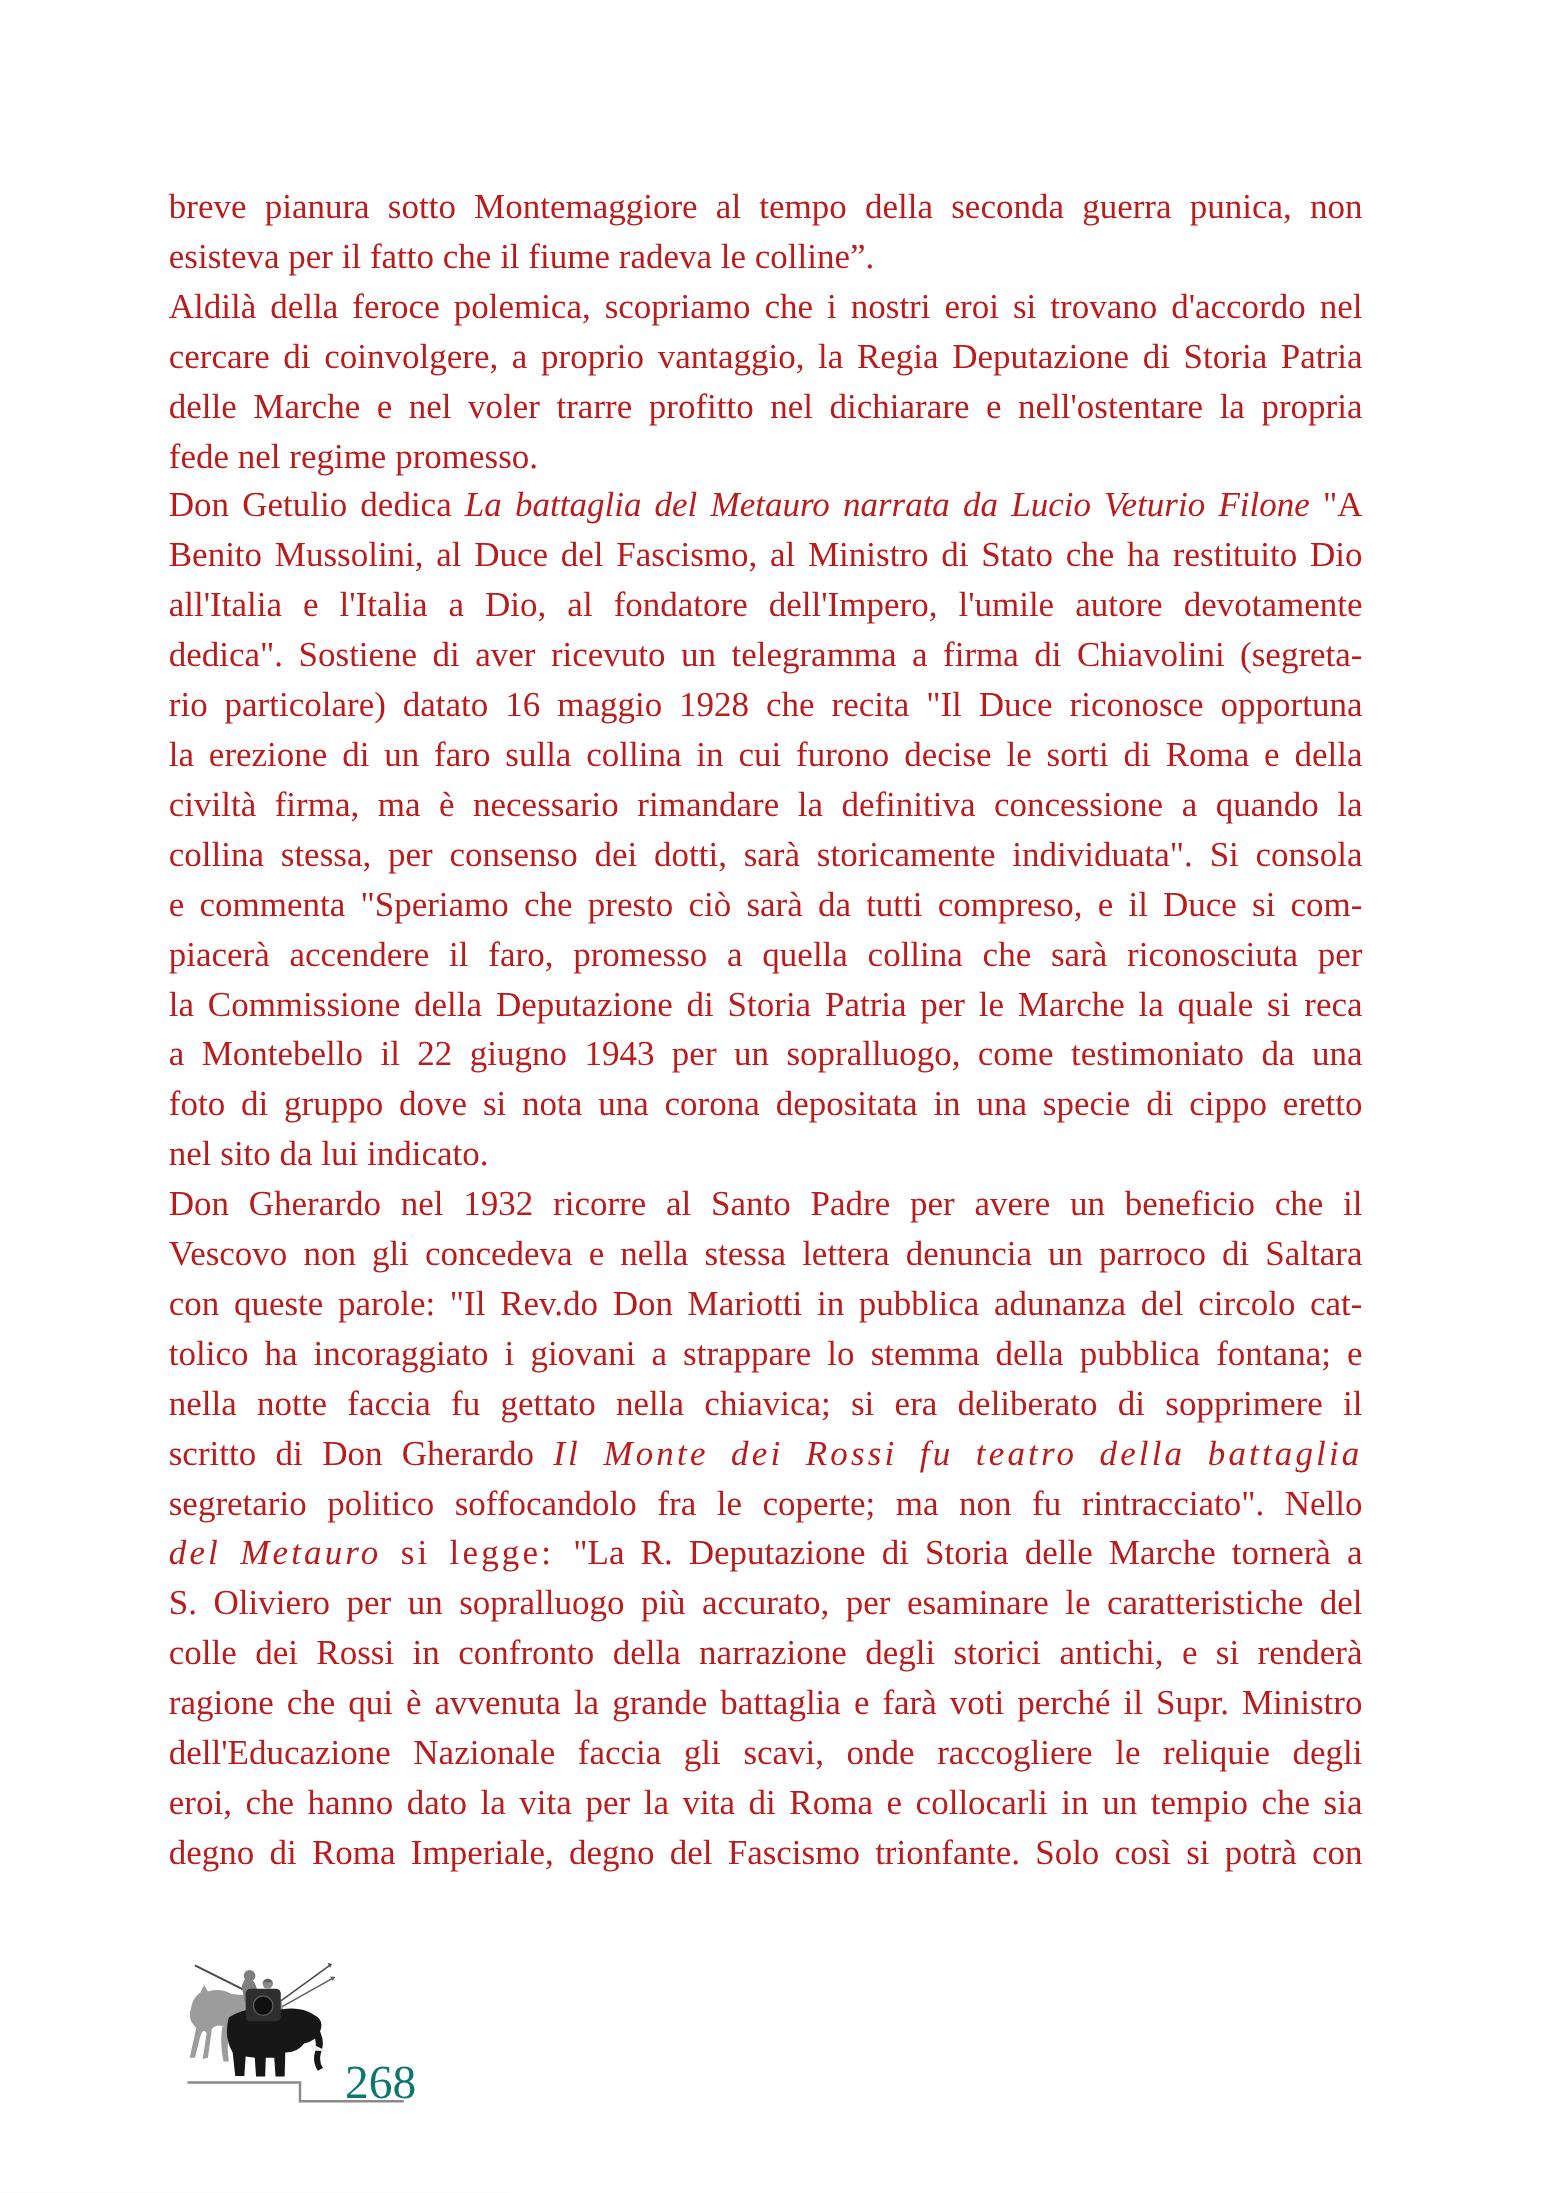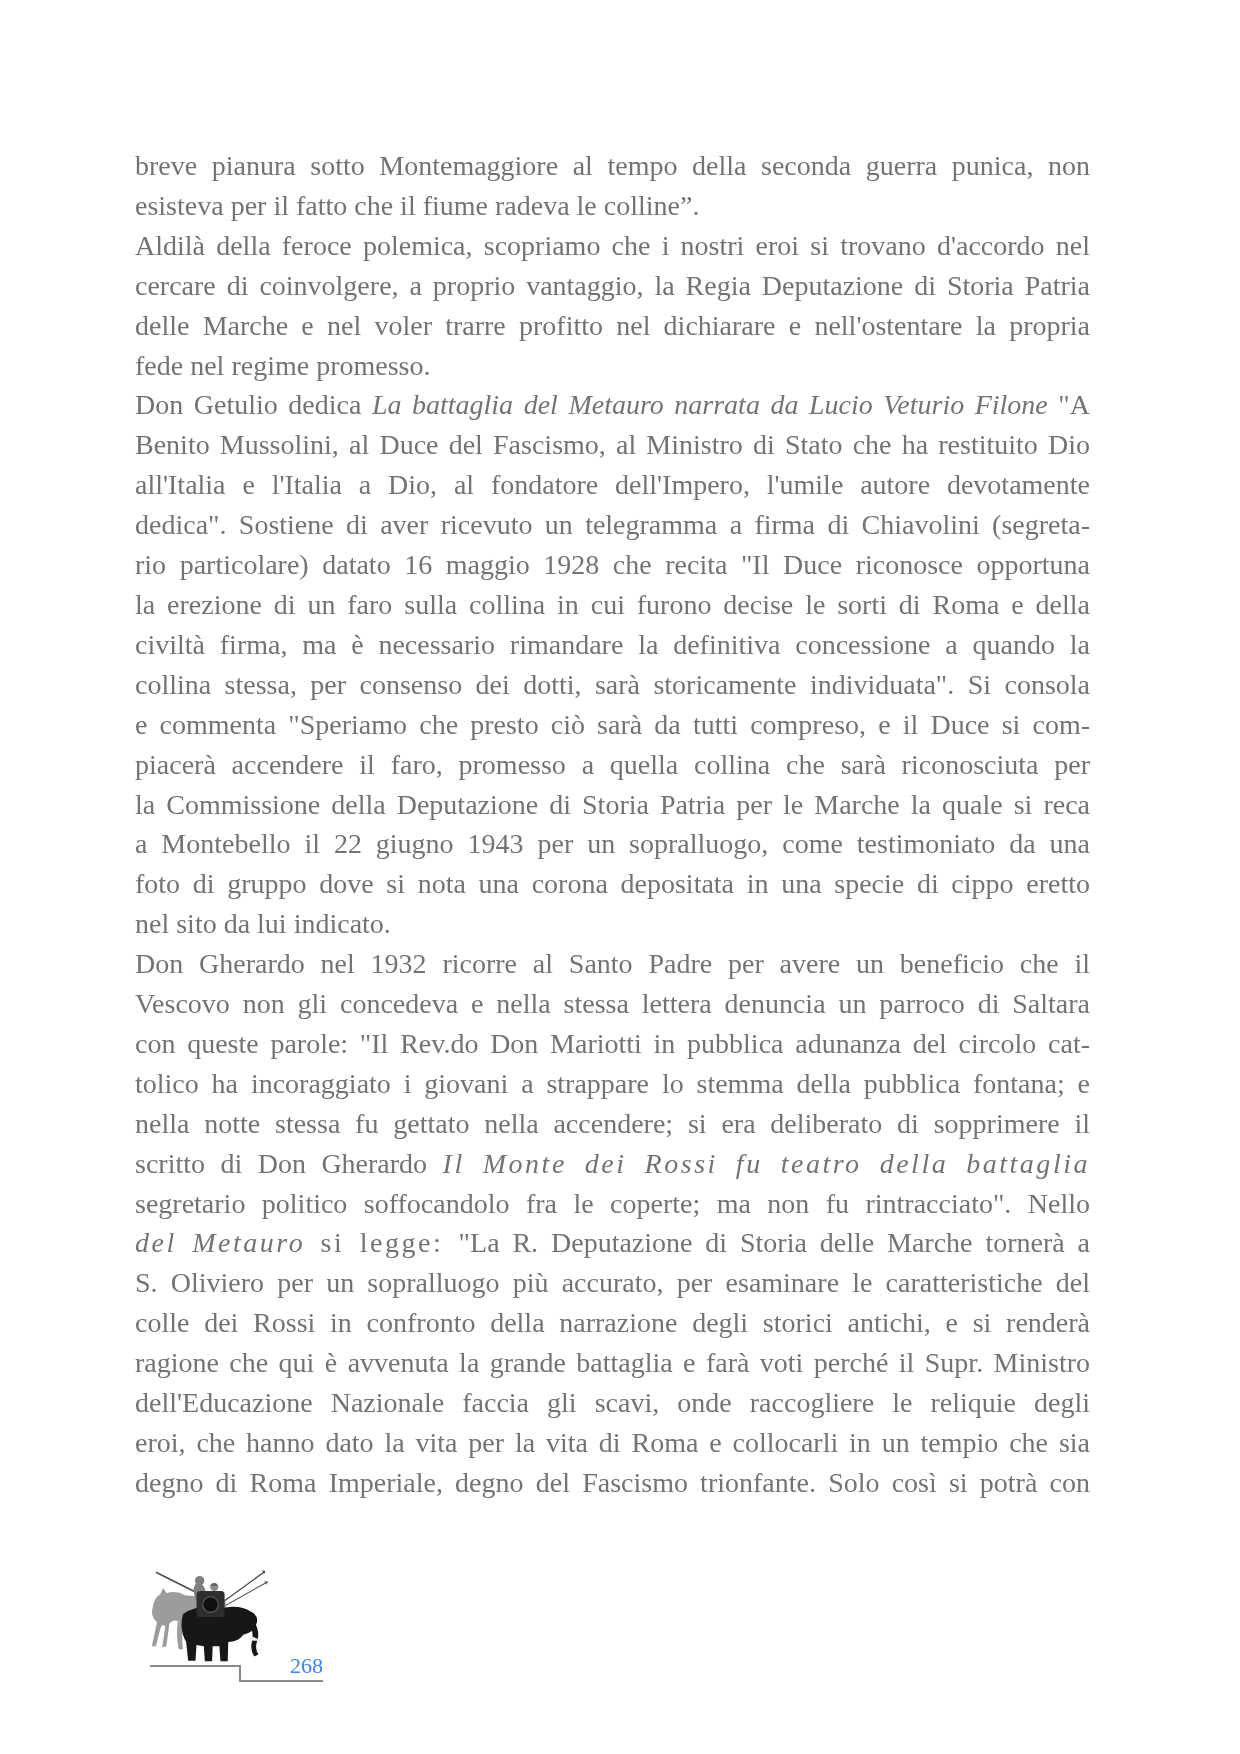--- a/index.html
+++ b/index.html
@@ -15,21 +15,21 @@
     overflow:hidden;
   }
   .textblock{
     position:absolute;
     left:135px;top:146px;width:955px;
   }
   .line{
     font-family:"Liberation Serif", serif;
     font-size:28px;
     line-height:39.9px;
-    color:#737373;
+    color:#b91c1c;
     text-align:justify;
     text-align-last:justify;
     white-space:nowrap;
   }
   .line.endline{
     text-align-last:left;
   }
   .it{font-style:italic;}
   .sp{letter-spacing:0.09em;}
   .ornament{
@@ -39,24 +39,23 @@
   }
   .steprule{
     position:absolute;
     left:146px;top:1658px;
     width:190px;height:28px;
   }
   .pagenum{
     position:absolute;
     left:276px;top:1651px;
     font-family:"Liberation Serif", serif;
-    font-size:22px;
+    font-size:38px;
     line-height:30px;
-    color:#3b82f6;
-    margin-left:14px;
+    color:#0f766e;
   }
 </style>
 </head>
 <body>
 
 <div class="page">
 
   <main class="textblock">
       <div class="line"><span>breve pianura sotto Montemaggiore al tempo della seconda guerra punica, non</span></div>
       <div class="line endline"><span>esisteva per il fatto che il fiume radeva le colline”.</span></div>
@@ -75,21 +74,21 @@
       <div class="line"><span>e commenta "Speriamo che presto ciò sarà da tutti compreso, e il Duce si com-</span></div>
       <div class="line"><span>piacerà accendere il faro, promesso a quella collina che sarà riconosciuta per</span></div>
       <div class="line"><span>la Commissione della Deputazione di Storia Patria per le Marche la quale si reca</span></div>
       <div class="line"><span>a Montebello il 22 giugno 1943 per un sopralluogo, come testimoniato da una</span></div>
       <div class="line"><span>foto di gruppo dove si nota una corona depositata in una specie di cippo eretto</span></div>
       <div class="line endline"><span>nel sito da lui indicato.</span></div>
       <div class="line"><span>Don Gherardo nel 1932 ricorre al Santo Padre per avere un beneficio che il</span></div>
       <div class="line"><span>Vescovo non gli concedeva e nella stessa lettera denuncia un parroco di Saltara</span></div>
       <div class="line"><span>con queste parole: "Il Rev.do Don Mariotti in pubblica adunanza del circolo cat-</span></div>
       <div class="line"><span>tolico ha incoraggiato i giovani a strappare lo stemma della pubblica fontana; e</span></div>
-      <div class="line"><span>nella notte stessa fu gettato nella accendere; si era deliberato di sopprimere il</span></div>
+      <div class="line"><span>nella notte faccia fu gettato nella chiavica; si era deliberato di sopprimere il</span></div>
       <div class="line"><span>scritto di Don Gherardo </span><span class="it sp">Il Monte dei Rossi fu teatro della battaglia</span></div>
       <div class="line"><span>segretario politico soffocandolo fra le coperte; ma non fu rintracciato". Nello</span></div>
       <div class="line"><span class="it sp">del Metauro</span><span class="sp"> si legge: </span><span>"La R. Deputazione di Storia delle Marche tornerà a</span></div>
       <div class="line"><span>S. Oliviero per un sopralluogo più accurato, per esaminare le caratteristiche del</span></div>
       <div class="line"><span>colle dei Rossi in confronto della narrazione degli storici antichi, e si renderà</span></div>
       <div class="line"><span>ragione che qui è avvenuta la grande battaglia e farà voti perché il Supr. Ministro</span></div>
       <div class="line"><span>dell'Educazione Nazionale faccia gli scavi, onde raccogliere le reliquie degli</span></div>
       <div class="line"><span>eroi, che hanno dato la vita per la vita di Roma e collocarli in un tempio che sia</span></div>
       <div class="line"><span>degno di Roma Imperiale, degno del Fascismo trionfante. Solo così si potrà con</span></div>
     </main>

